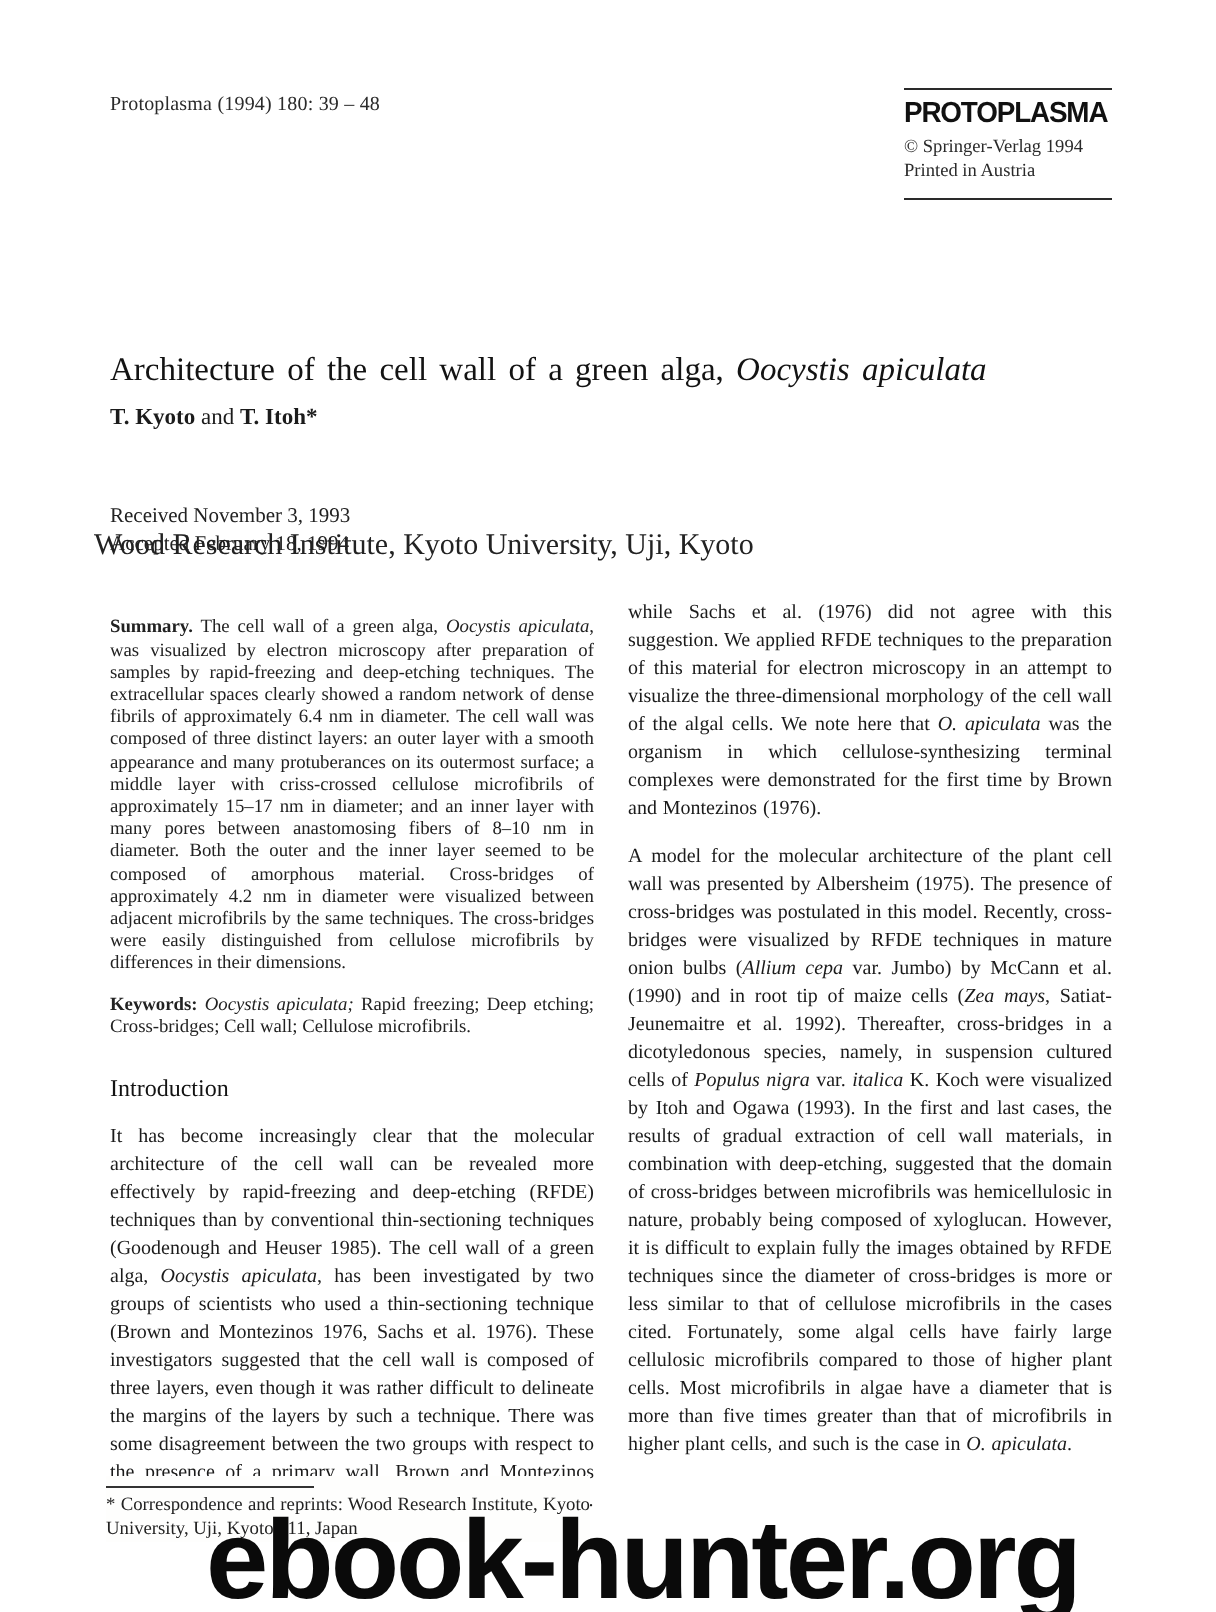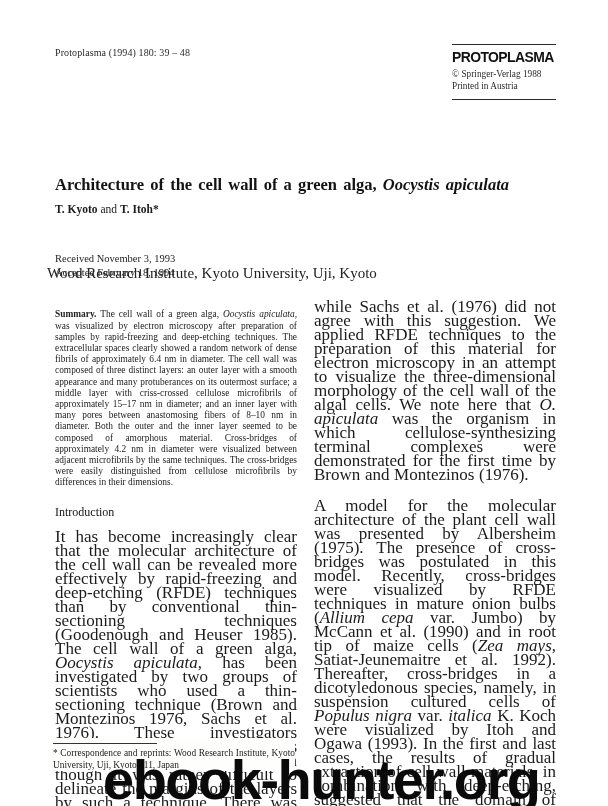--- a/index.html
+++ b/index.html
@@ -27,21 +27,21 @@
     font-weight:bold;font-size:14.5px;letter-spacing:-0.6px;
     transform:scaleX(0.96);transform-origin:left;
     color:#111;white-space:nowrap;
   }
   .masthead .impressum{
     font-size:9.3px;line-height:12px;margin-top:3px;color:#2a2a2a;
   }
   
   .title{
     position:absolute;left:55px;top:164px;width:500px;
-    font-size:16.5px;font-weight:bold;line-height:20px;
+    font-size:16.5px;font-weight:normal;line-height:20px;
     word-spacing:2px;color:#131313;
   }
   .authors{
     position:absolute;left:55px;top:203px;
     font-size:11.5px;color:#1b1b1b;
   }
   .affiliation{
     position:absolute;left:47px;top:229px;
     font-size:15px;color:#222;margin-top:36px;
   }
@@ -60,21 +60,21 @@
     color:#222;
   }
   .keywords{
     font-size:9.4px;line-height:11.3px;text-align:justify;
     margin-top:8px;color:#222;
   }
   .section-heading{
     font-size:12px;font-weight:normal;margin-top:16px;color:#131313;
   }
   .bodytext{
-    font-size:17px;line-height:14px;text-align:justify;
+    font-size:10px;line-height:14px;text-align:justify;
     margin-top:5px;color:#1b1b1b;word-spacing:0.4px;
   }
   .col2 .bodytext{margin-top:0;}
   .col2 .bodytext + .bodytext{margin-top:0;}
   
   .footnote{
     position:absolute;left:53px;top:738px;width:242px;
     background:#fefefd;padding-top:5px;
   }
   .footnote-rule{
@@ -95,40 +95,41 @@
 </head>
 <body>
 
 <div id="page">
 
   <div class="journal-ref">Protoplasma (1994) 180: 39 – 48</div>
 
   <div class="masthead">
     <div class="logo">PROTOPLASMA</div>
     <div class="impressum">
-      <div>© Springer-Verlag 1988</div>
+      <div>© Springer-Verlag 1994</div>
       <div>Printed in Austria</div>
     </div>
   </div>
 
   <h1 class="title"><span>Architecture of the cell wall of a green alga, </span><i>Oocystis apiculata</i></h1>
 
   <div class="authors"><span style="font-weight: bold;">T. Kyoto</span><span> and </span><span style="font-weight: bold;">T. Itoh*</span></div>
 
   <div class="affiliation">Wood Research Institute, Kyoto University, Uji, Kyoto</div>
 
   <div class="dates">
     <div>Received November 3, 1993</div>
     <div>Accepted February 18, 1994</div>
   </div>
 
   <div class="columns">
 
     <div class="col col1">
       <p class="abstract"><span style="font-weight: bold;">Summary.</span><span> The cell wall of a green alga, </span><i>Oocystis apiculata</i><span>, was visualized by electron microscopy after preparation of samples by rapid-freezing and deep-etching techniques. The extracellular spaces clearly showed a random network of dense fibrils of approximately 6.4 nm in diameter. The cell wall was composed of three distinct layers: an outer layer with a smooth appearance and many protuberances on its outermost surface; a middle layer with criss-crossed cellulose microfibrils of approximately 15–17 nm in diameter; and an inner layer with many pores between anastomosing fibers of 8–10 nm in diameter. Both the outer and the inner layer seemed to be composed of amorphous material. Cross-bridges of approximately 4.2 nm in diameter were visualized between adjacent microfibrils by the same techniques. The cross-bridges were easily distinguished from cellulose microfibrils by differences in their dimensions.</span></p>
+      <p class="keywords"><span style="font-weight: bold;">Keywords:</span><span> </span><i>Oocystis apiculata;</i><span> Rapid freezing; Deep etching; Cross-bridges; Cell wall; Cellulose microfibrils.</span></p>
       <h2 class="section-heading">Introduction</h2>
       <p class="bodytext"><span>It has become increasingly clear that the molecular architecture of the cell wall can be revealed more effectively by rapid-freezing and deep-etching (RFDE) techniques than by conventional thin-sectioning techniques (Goodenough and Heuser 1985). The cell wall of a green alga, </span><i>Oocystis apiculata</i><span>, has been investigated by two groups of scientists who used a thin-sectioning technique (Brown and Montezinos 1976, Sachs et al. 1976). These investigators suggested that the cell wall is composed of three layers, even though it was rather difficult to delineate the margins of the layers by such a technique. There was some disagreement between the two groups with respect to the presence of a primary wall. Brown and Montezinos (1976) suggested the presence of primary wall in </span><i>O. apiculata</i><span>,</span></p>
     </div>
 
     <div class="col col2">
       <p class="bodytext"><span>while Sachs et al. (1976) did not agree with this suggestion. We applied RFDE techniques to the preparation of this material for electron microscopy in an attempt to visualize the three-dimensional morphology of the cell wall of the algal cells. We note here that </span><i>O. apiculata</i><span> was the organism in which cellulose-synthesizing terminal complexes were demonstrated for the first time by Brown and Montezinos (1976).</span></p>
       <p class="bodytext"><span>A model for the molecular architecture of the plant cell wall was presented by Albersheim (1975). The presence of cross-bridges was postulated in this model. Recently, cross-bridges were visualized by RFDE techniques in mature onion bulbs (</span><i>Allium cepa</i><span> var. Jumbo) by McCann et al. (1990) and in root tip of maize cells (</span><i>Zea mays</i><span>, Satiat-Jeunemaitre et al. 1992). Thereafter, cross-bridges in a dicotyledonous species, namely, in suspension cultured cells of </span><i>Populus nigra</i><span> var. </span><i>italica</i><span> K. Koch were visualized by Itoh and Ogawa (1993). In the first and last cases, the results of gradual extraction of cell wall materials, in combination with deep-etching, suggested that the domain of cross-bridges between microfibrils was hemicellulosic in nature, probably being composed of xyloglucan. However, it is difficult to explain fully the images obtained by RFDE techniques since the diameter of cross-bridges is more or less similar to that of cellulose microfibrils in the cases cited. Fortunately, some algal cells have fairly large cellulosic microfibrils compared to those of higher plant cells. Most microfibrils in algae have a diameter that is more than five times greater than that of microfibrils in higher plant cells, and such is the case in </span><i>O. apiculata</i><span>.</span></p>
 
     </div>
 

